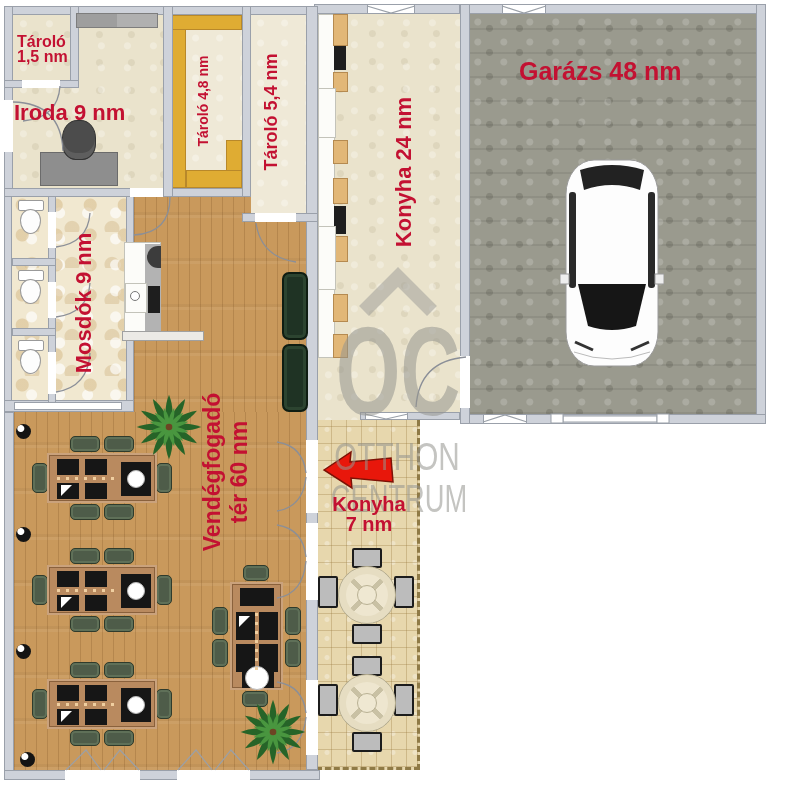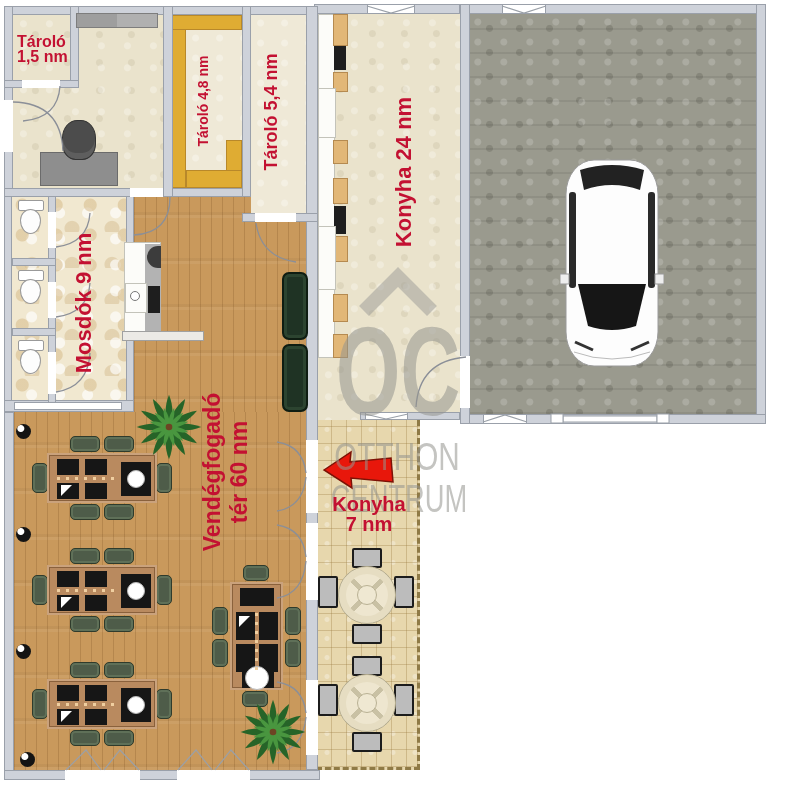--- a/index.html
+++ b/index.html
@@ -346,23 +346,25 @@
   </svg>
 
   <div class="wmark" data-name="watermark-logo" style="left:398px;top:371px;transform:translate(-50%,-50%) scale(0.66,1);font-size:126px;font-weight:700;">OC</div>
   <div class="wmark" data-name="watermark-text-top" style="left:397px;top:457px;transform:translate(-50%,-50%) scale(0.85,1.1);font-size:35px;">OTTHON</div>
   <div class="wmark" data-name="watermark-text-bottom" style="left:399px;top:499px;transform:translate(-50%,-50%) scale(0.78,1.1);font-size:35px;">CENTRUM</div>
 
   <div class="rlabel" data-name="label-tarolo-small" style="left:17px;top:34px;font-size:16px;line-height:15px;">
     <span style="display:block;">Tároló</span>
     <span style="display:block;">1,5 nm</span>
   </div>
+  <div class="rlabel" data-name="label-iroda" style="left:14px;top:100px;font-size:22px;">Iroda 9 nm</div>
   <div class="rlabel vrot" data-name="label-tarolo-48" style="left:203px;top:101px;font-size:14px;">Tároló 4,8 nm</div>
   <div class="rlabel vrot" data-name="label-tarolo-54" style="left:271px;top:112px;font-size:18px;">Tároló 5,4 nm</div>
   <div class="rlabel vrot" data-name="label-konyha" style="left:404px;top:172px;font-size:22px;">Konyha 24 nm</div>
+  <div class="rlabel" data-name="label-garazs" style="left:519px;top:57px;font-size:25px;">Garázs 48 nm</div>
   <div class="rlabel vrot" data-name="label-mosdok" style="left:84px;top:303px;font-size:22px;">Mosdók 9 nm</div>
   <div class="rlabel vrot" data-name="label-vendegfogado" style="left:226px;top:472px;font-size:23px;line-height:27px;">
     <span style="display:block;">Vendégfogadó</span>
     <span style="display:block;">tér 60 nm</span>
   </div>
   <div class="rlabel" data-name="label-terasz" style="left:369px;top:514px;transform:translate(-50%,-50%);text-align:center;font-size:20px;line-height:20px;">
     <span style="display:block;">Konyha</span>
     <span style="display:block;">7 nm</span>
   </div>
 

